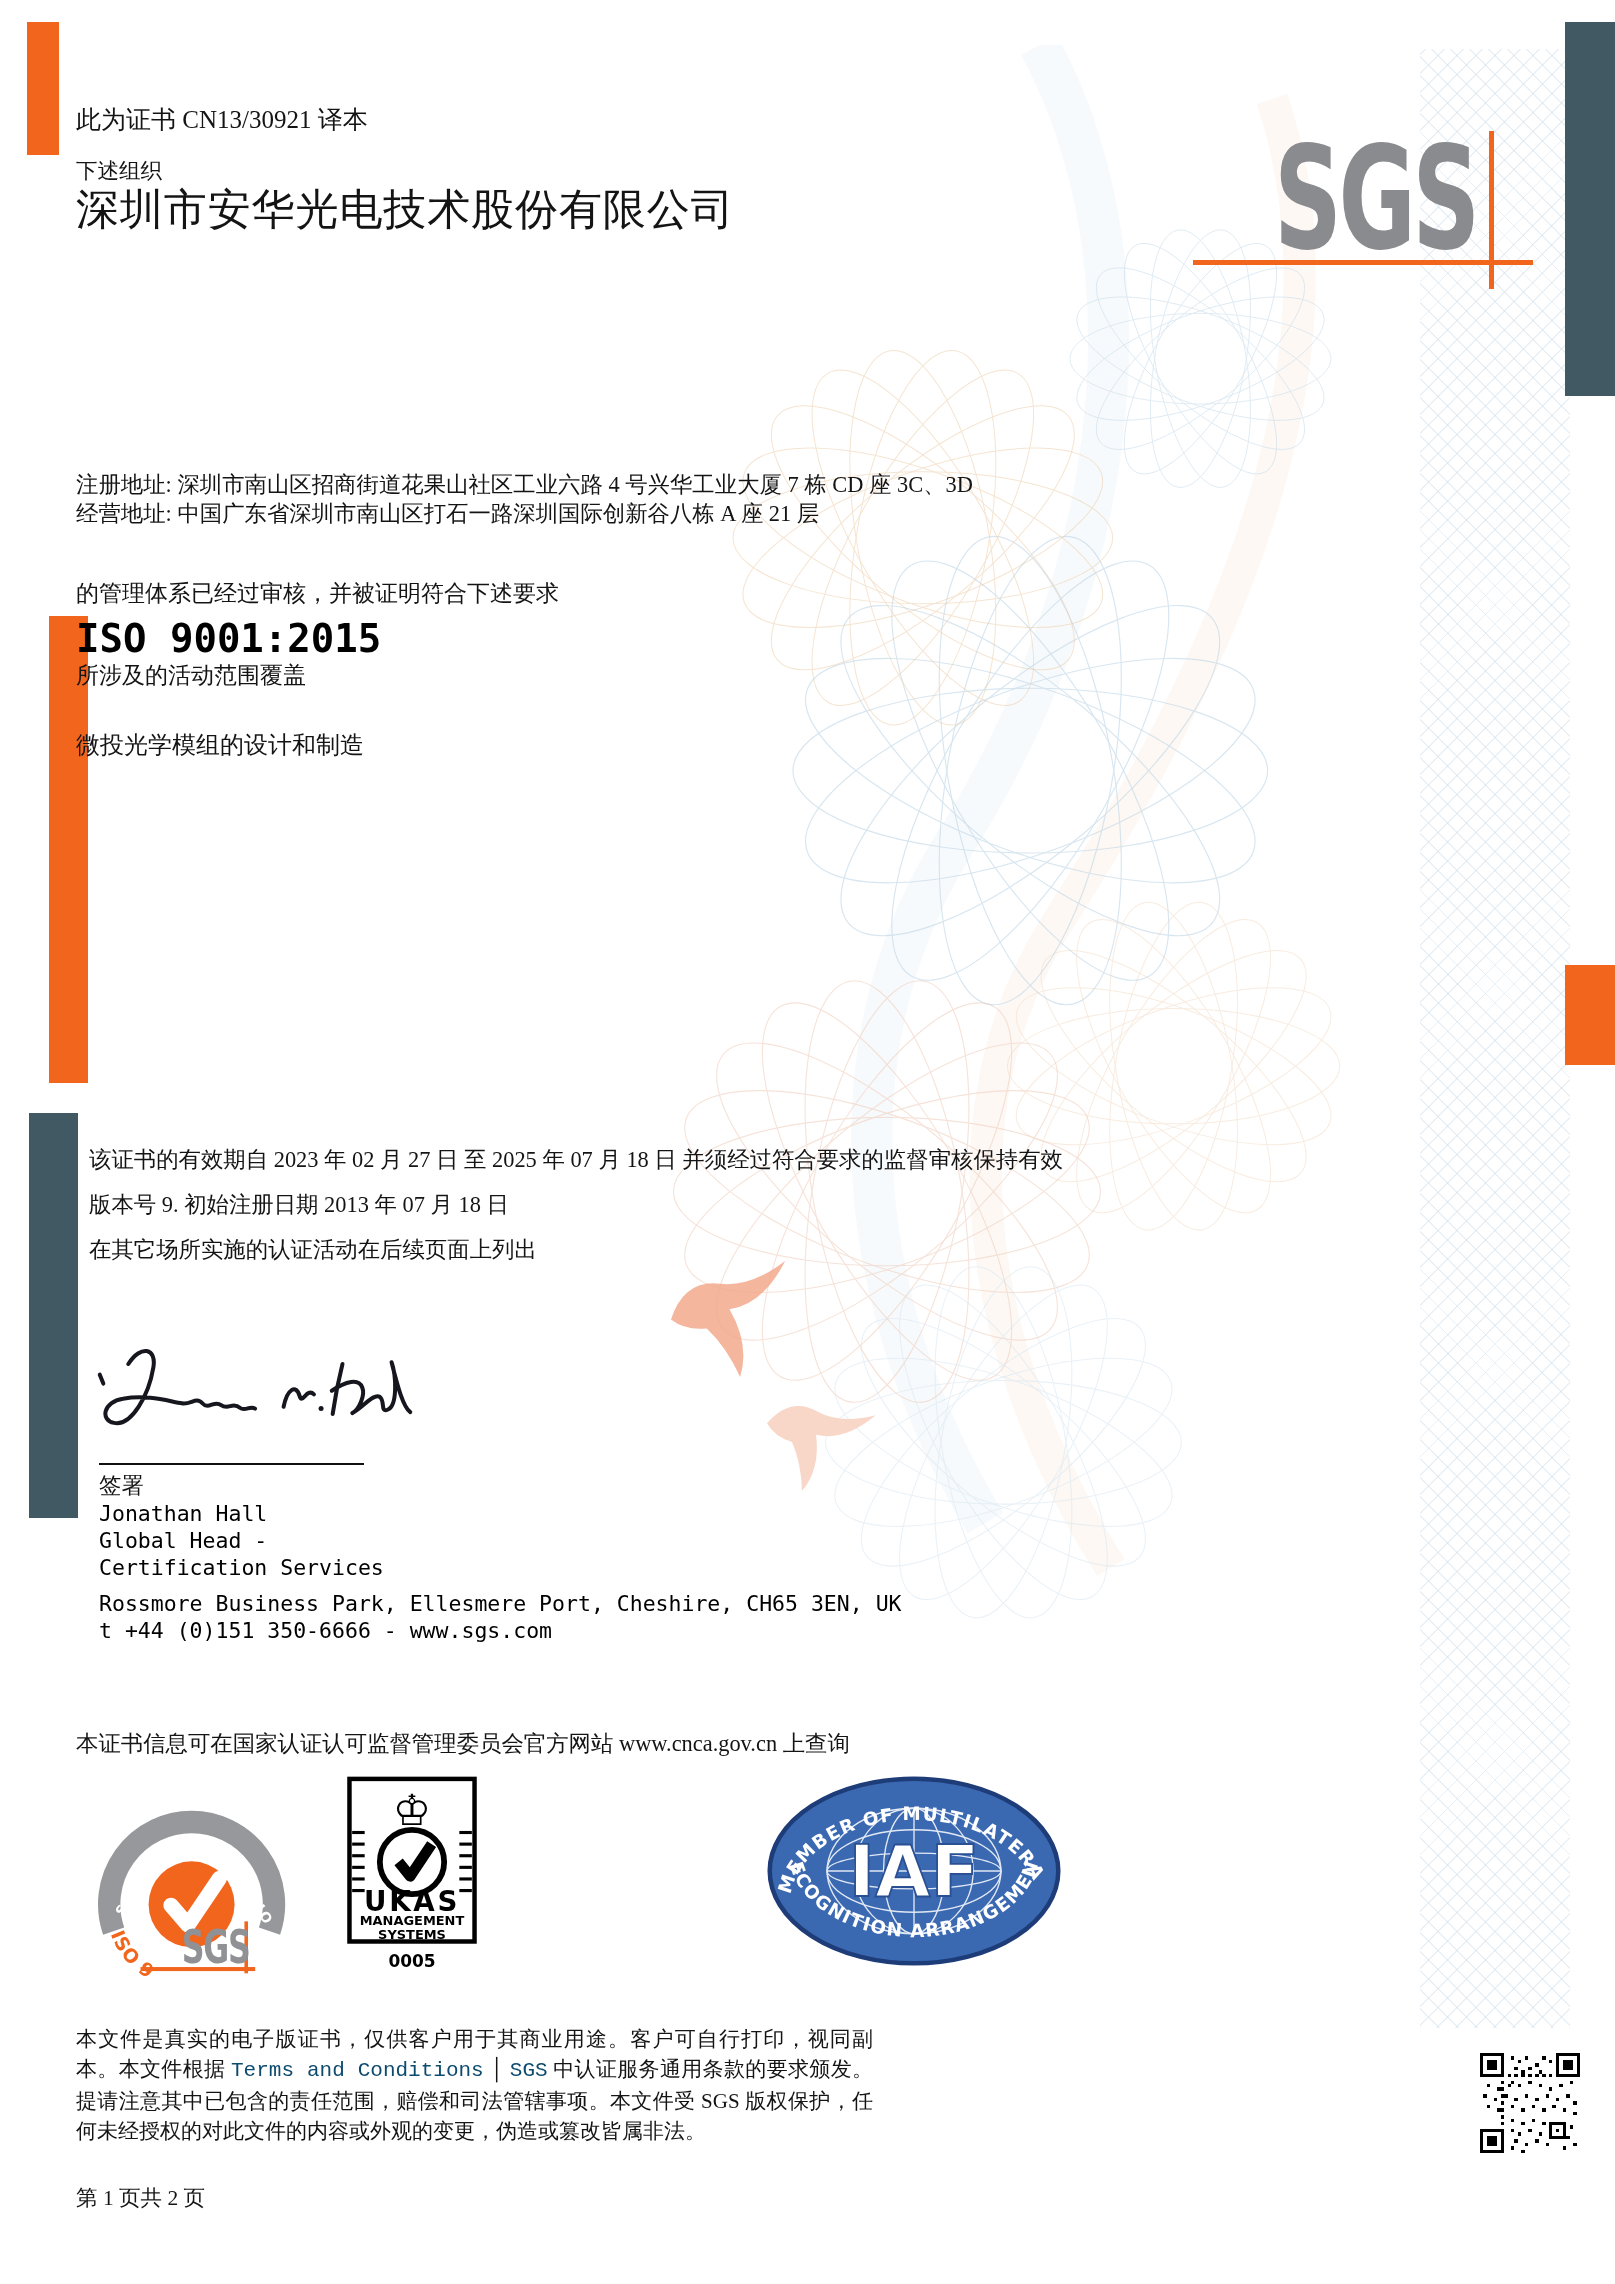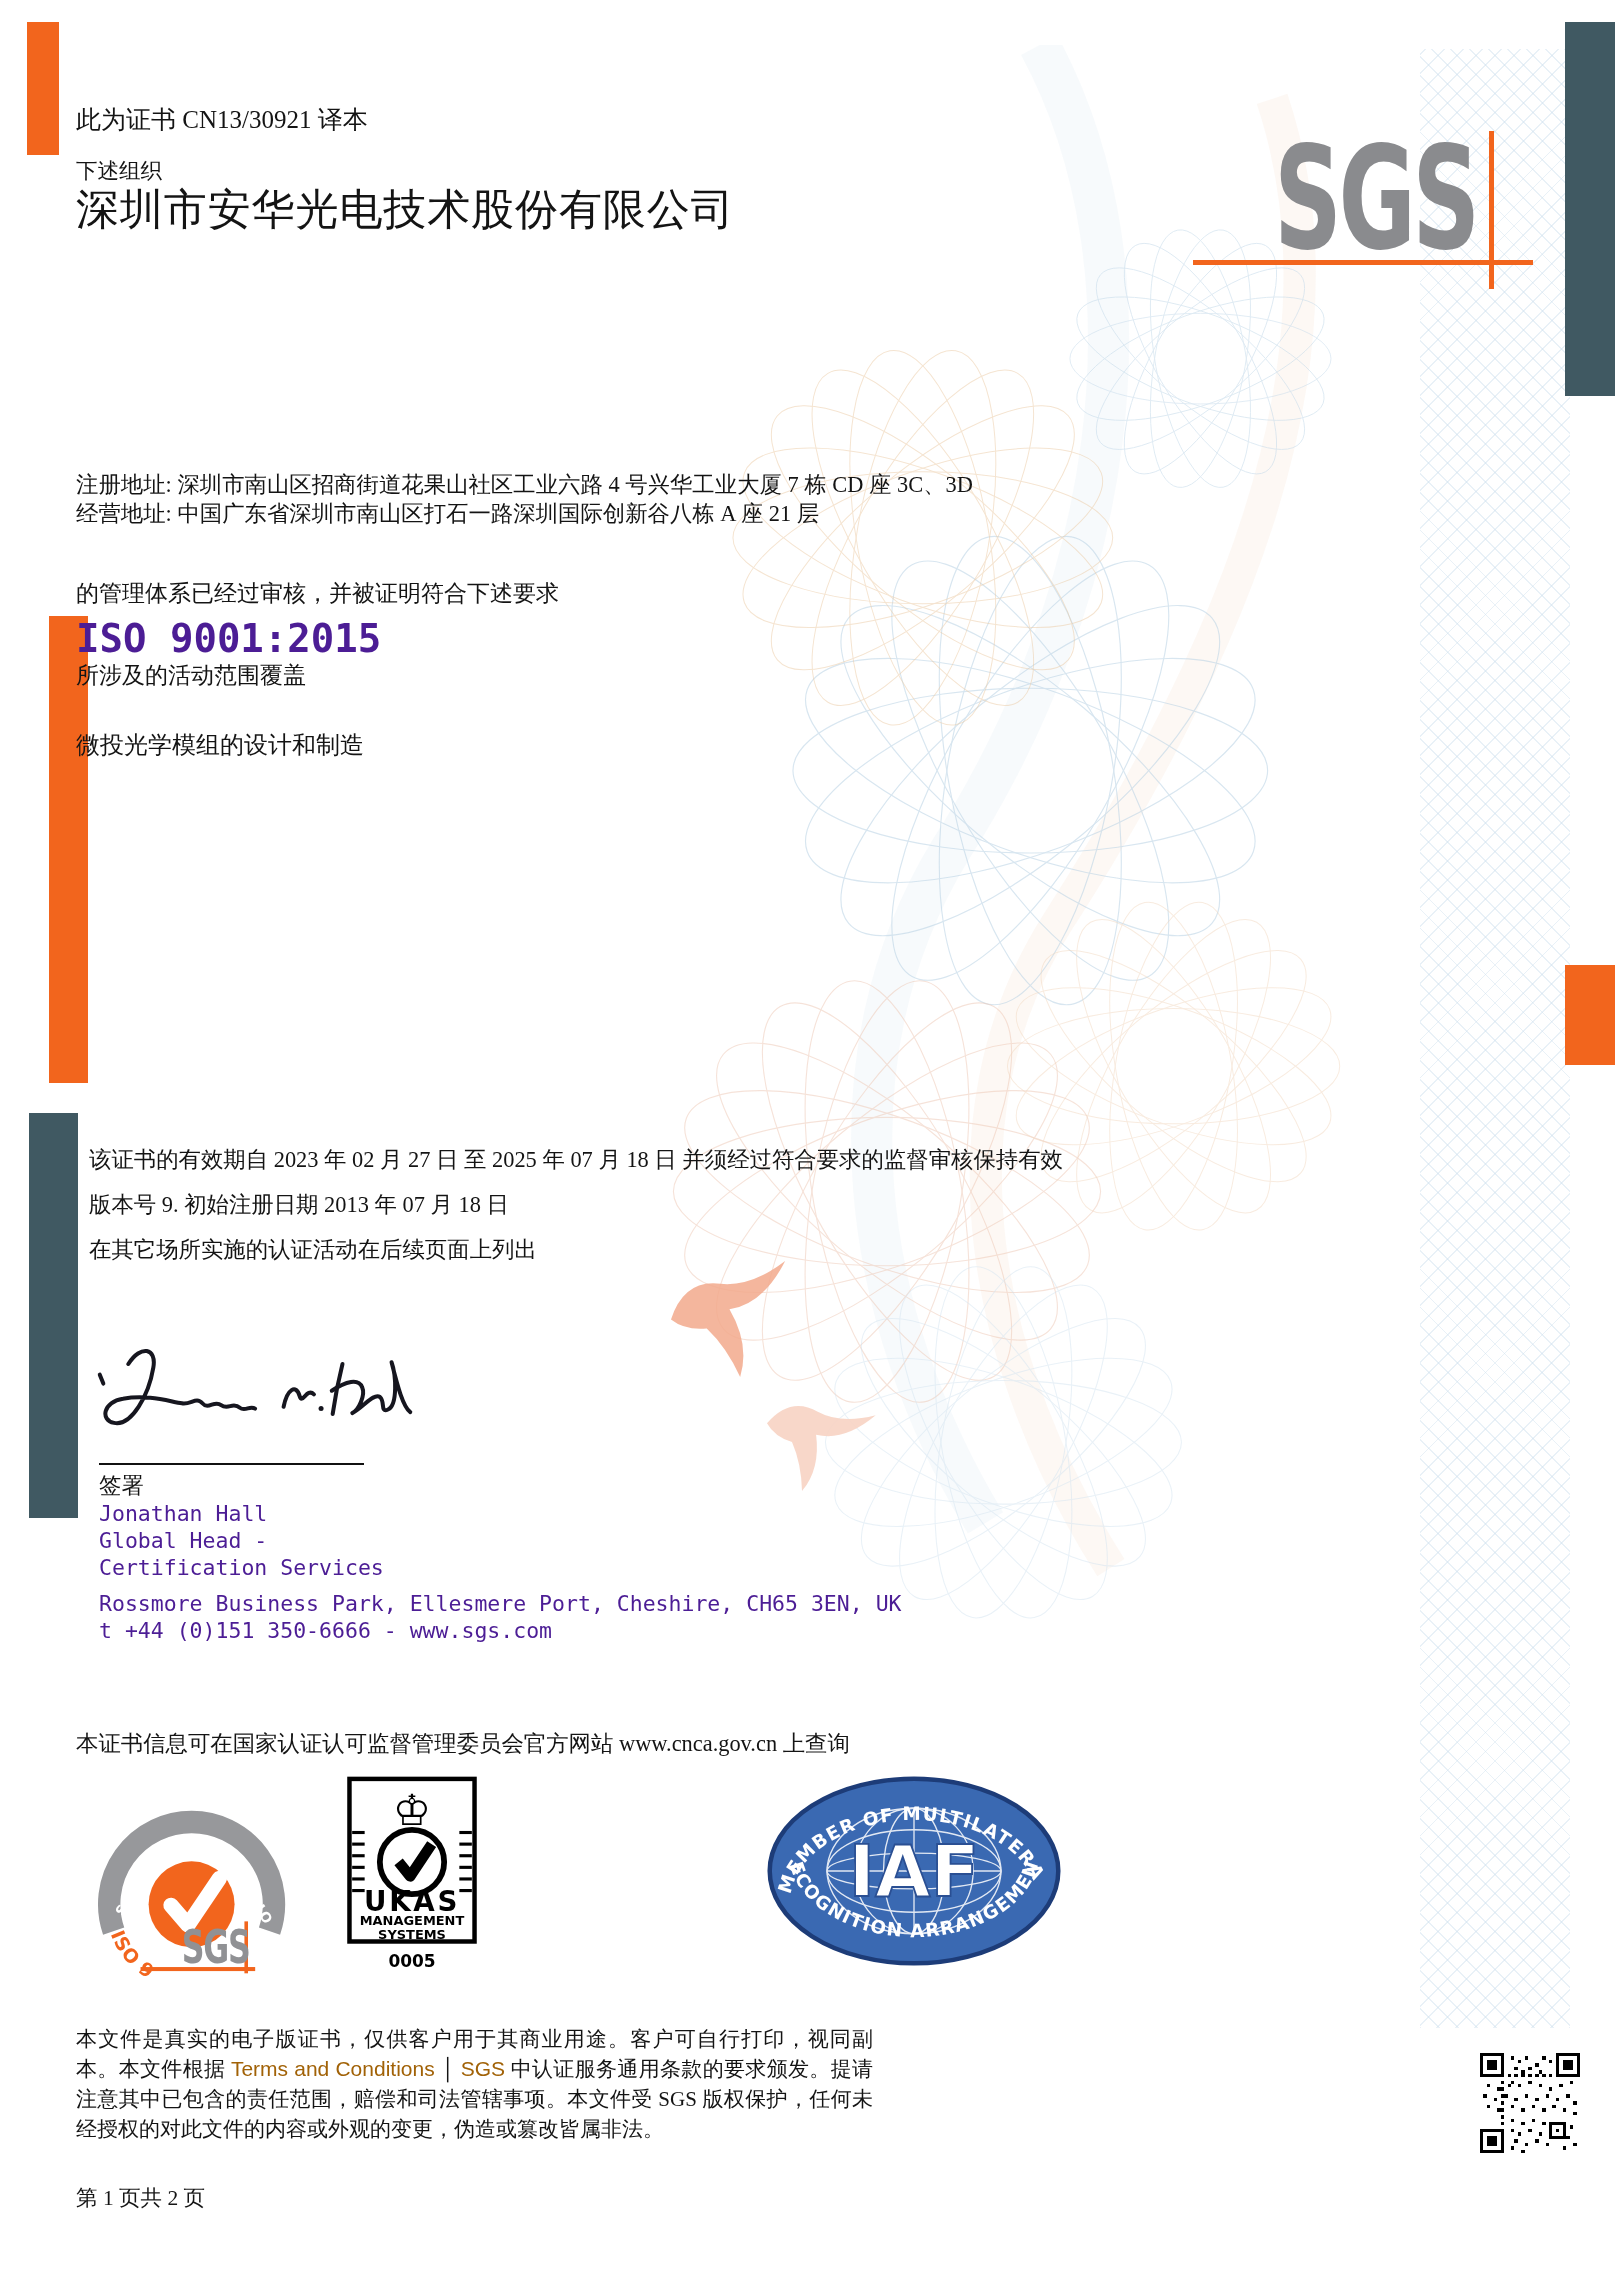--- a/index.html
+++ b/index.html
@@ -1,35 +1,35 @@
 <!DOCTYPE html>
 <html style="font-size:14.3px"><head>
 <meta charset="utf-8">
 <style>
   html,body{margin:0;padding:0;background:#e8e8e8;}
   .page{position:relative;width:1616px;height:2285px;background:#ffffff;overflow:hidden;
         font-family:"Liberation Serif","DejaVu Serif",serif;color:#141414;}
   .abs{position:absolute;}
   .cjk{font-family:"Liberation Serif","DejaVu Serif",serif;color:#141414;}
-  .mono{font-family:"DejaVu Sans Mono","Liberation Mono",monospace;color:#4c1d95;}
+  .mono{font-family:"DejaVu Sans Mono","Liberation Mono",monospace;color:#000000;}
   .bar{position:absolute;}
   .bar.orange{background:#f2651d;}
   .bar.dark{background:#405962;}
   .sgs-logotype{font-family:"DejaVu Sans","Liberation Sans",sans-serif;font-weight:800;
         color:#8a8b8e;font-size:143px;line-height:0.8;letter-spacing:-5.4px;
         transform:scaleX(0.66);transform-origin:left top;}
   .company{font-size:43px;font-weight:normal;letter-spacing:0.9px;}
   .detail-line{font-size:22.4px;line-height:29px;white-space:nowrap;}
   .std{font-size:39px;font-weight:600;letter-spacing:0px;}
   .validity p{margin:13px;font-size:22.4px;line-height:32px;white-space:nowrap;}
   .sigline{border-top:2.2px solid #111;}
   .sigblock p{margin:0;font-size:21.5px;line-height:27px;}
   .issuer p{margin:0;font-size:21.5px;line-height:27px;}
   .footer-par{font-size:21px;line-height:30px;margin:0;text-align:justify;}
-  .blue-link{color:#a16207;text-decoration:none;font-family:Liberation Sans, sans-serif;}
+  .blue-link{color:#0c4a6e;text-decoration:none;font-family:Liberation Mono, monospace;}
   .hatch{position:absolute;opacity:.65;
      background:
        repeating-linear-gradient(45deg, rgba(168,200,224,.38) 0 1.3px, transparent 1.3px 13.4px),
        repeating-linear-gradient(-45deg, rgba(168,200,224,.38) 0 1.3px, transparent 1.3px 13.4px);}
   svg text{font-family:"DejaVu Sans","Liberation Sans",sans-serif;}
 </style>
 </head>
 <body>
 
 <div class="page">

